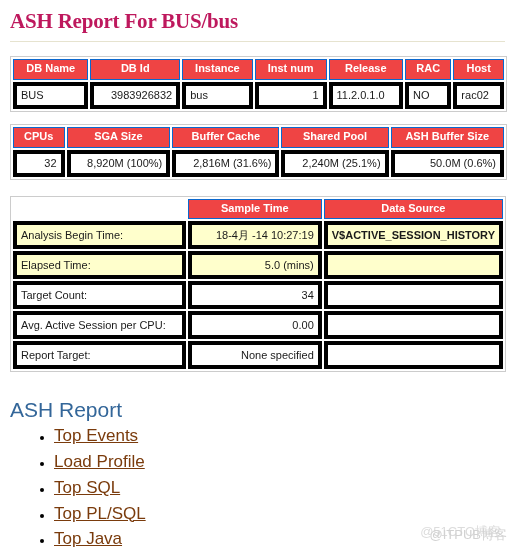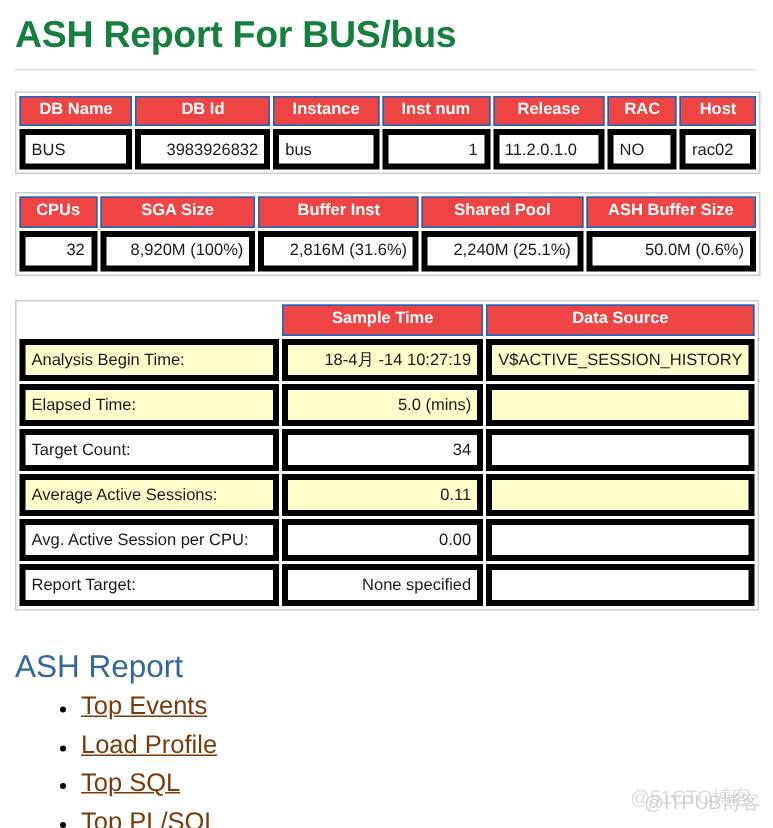--- a/index.html
+++ b/index.html
@@ -18,24 +18,24 @@
     position: relative;
   }
   .page {
     padding: 6px 8px 0 8px;
     box-sizing: border-box;
     width: 515px;
   }
 
   
   h1.report-title {
-    font-family: Liberation Sans, sans-serif;
-    font-size: 25px;
+    font-family: Liberation Serif, serif;
+    font-size: 21px;
     font-weight: bold;
-    color: #15803d;
+    color: #be185d;
     margin: 4px 0 2px 2px;
     letter-spacing: -0.2px;
     line-height: 1.1;
   }
   hr.title-rule {
     border: 0;
     border-top: 1px solid #e6e3cf;
     margin: 8px 2px 14px 2px;
     height: 0;
   }
@@ -90,21 +90,21 @@
   
   #analysis-table { width: 496px; margin-top: 0; }
   #analysis-table td { height: 16px; }
   #analysis-table th.blank-head {
     background: #ffffff;
     border: 1px solid #ffffff;
   }
   #analysis-table tr.alt td { background: #ffffcc; }
   #analysis-table td.label { width: 175px; text-align: left; }
   #analysis-table td.value { width: 147px; text-align: right; }
-  #analysis-table td.source { width: 157px; text-align: center; }
+  #analysis-table td.source { width: 157px; text-align: center; font-weight: bold; }
 
   
   ul.toc {
     margin: 6px 0 0 0;
     padding-left: 46px;
     list-style-type: disc;
   }
   ul.toc li {
     margin: 0 0 7px 0;
     padding: 0;
@@ -167,21 +167,21 @@
     </tbody>
   </table>
 
   <div style="height:12px"></div>
 
   <table class="rpt" id="sizing-table">
     <thead>
       <tr>
         <th>CPUs</th>
         <th>SGA Size</th>
-        <th>Buffer Inst</th>
+        <th>Buffer Cache</th>
         <th>Shared Pool</th>
         <th>ASH Buffer Size</th>
       </tr>
     </thead>
     <tbody>
       <tr>
         <td class="num">32</td>
         <td class="num">8,920M (100%)</td>
         <td class="num">2,816M (31.6%)</td>
         <td class="num">2,240M (25.1%)</td>
@@ -209,25 +209,20 @@
       <tr class="alt">
         <td class="label">Elapsed Time:</td>
         <td class="value">5.0 (mins)</td>
         <td class="source"></td>
       </tr>
       <tr>
         <td class="label">Target Count:</td>
         <td class="value">34</td>
         <td class="source"></td>
       </tr>
-      <tr class="alt">
-        <td class="label">Average Active Sessions:</td>
-        <td class="value">0.11</td>
-        <td class="source"></td>
-      </tr>
       <tr>
         <td class="label">Avg. Active Session per CPU:</td>
         <td class="value">0.00</td>
         <td class="source"></td>
       </tr>
       <tr>
         <td class="label">Report Target:</td>
         <td class="value">None specified</td>
         <td class="source"></td>
       </tr>

